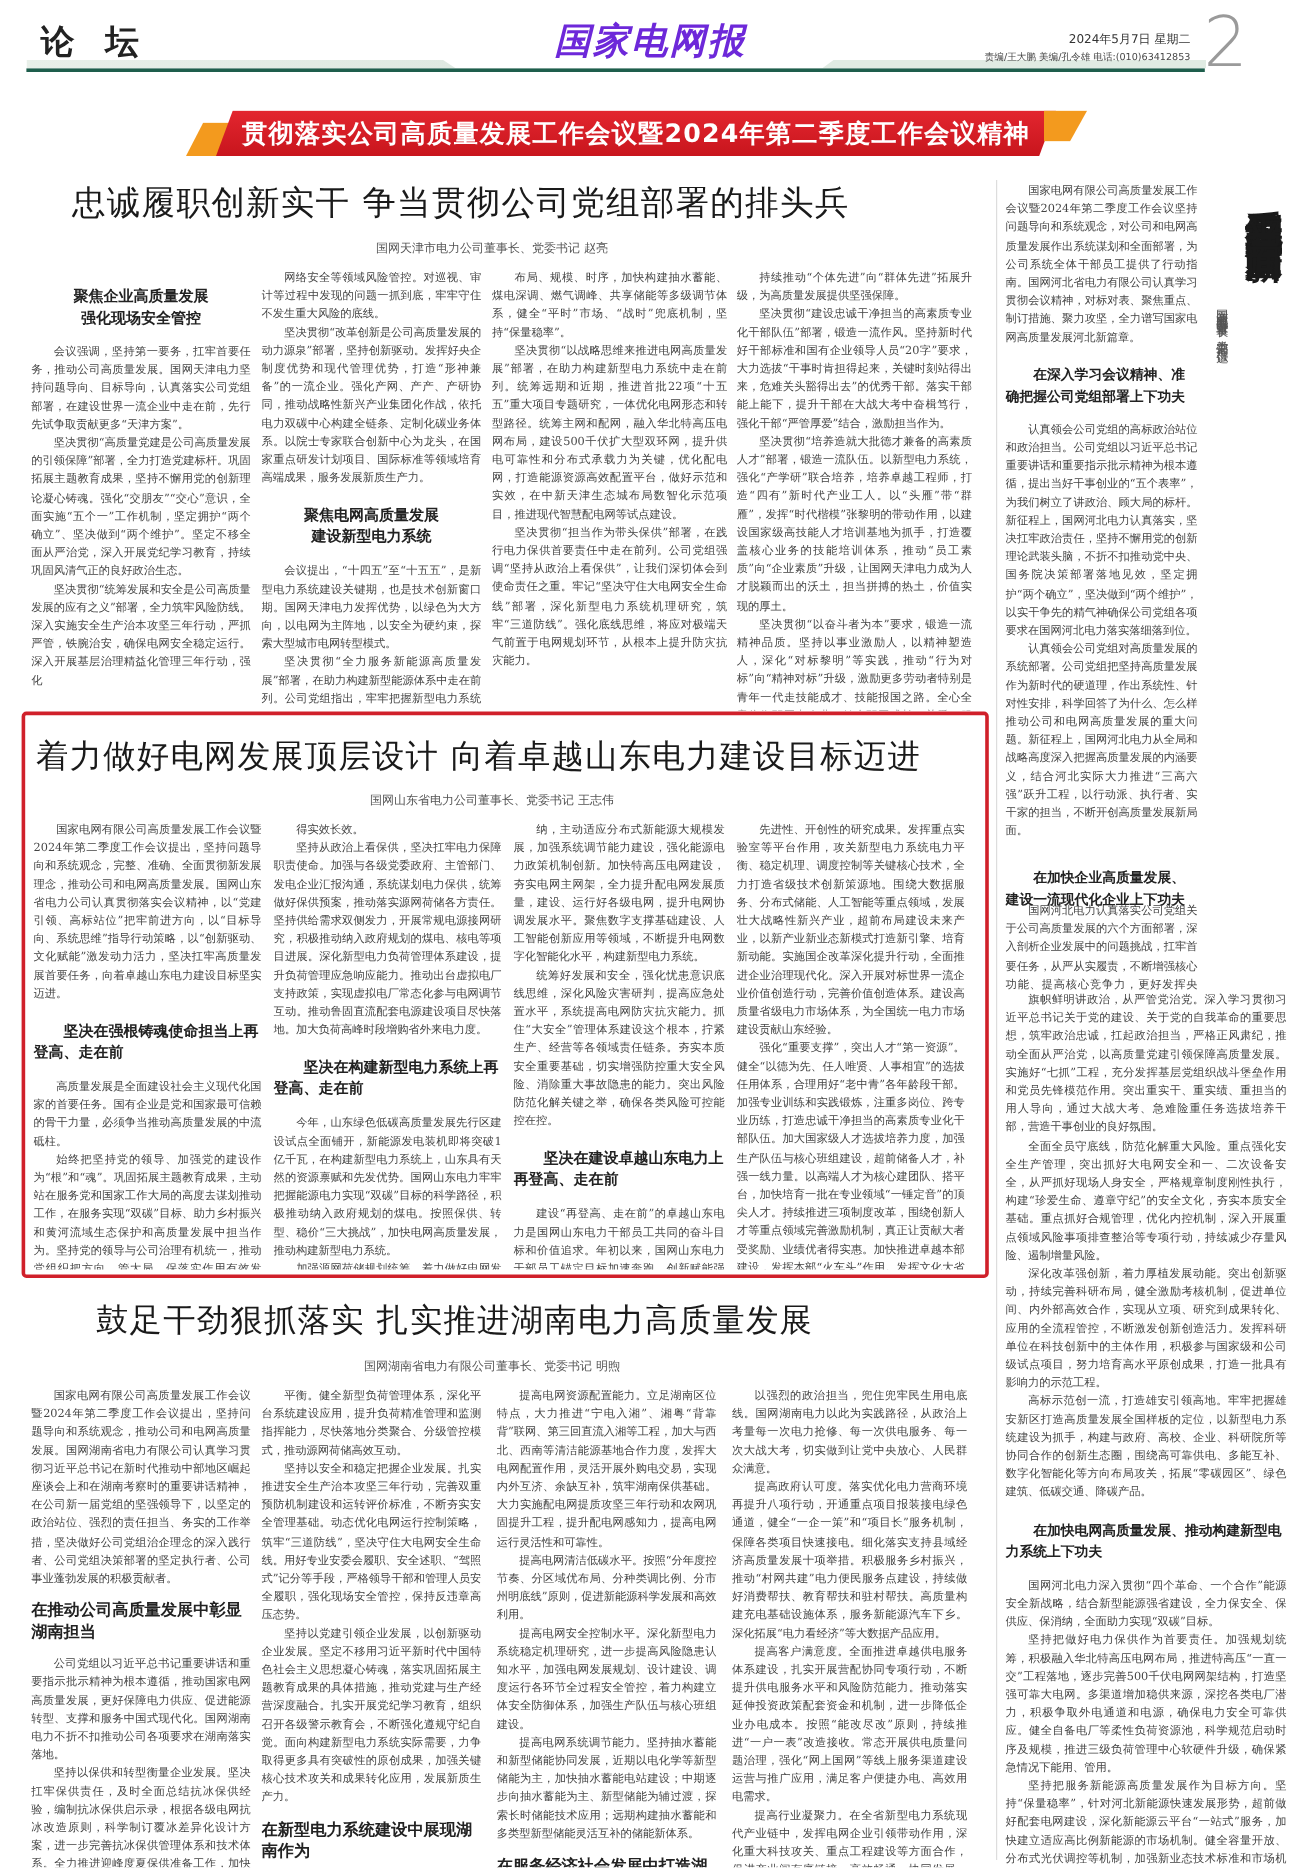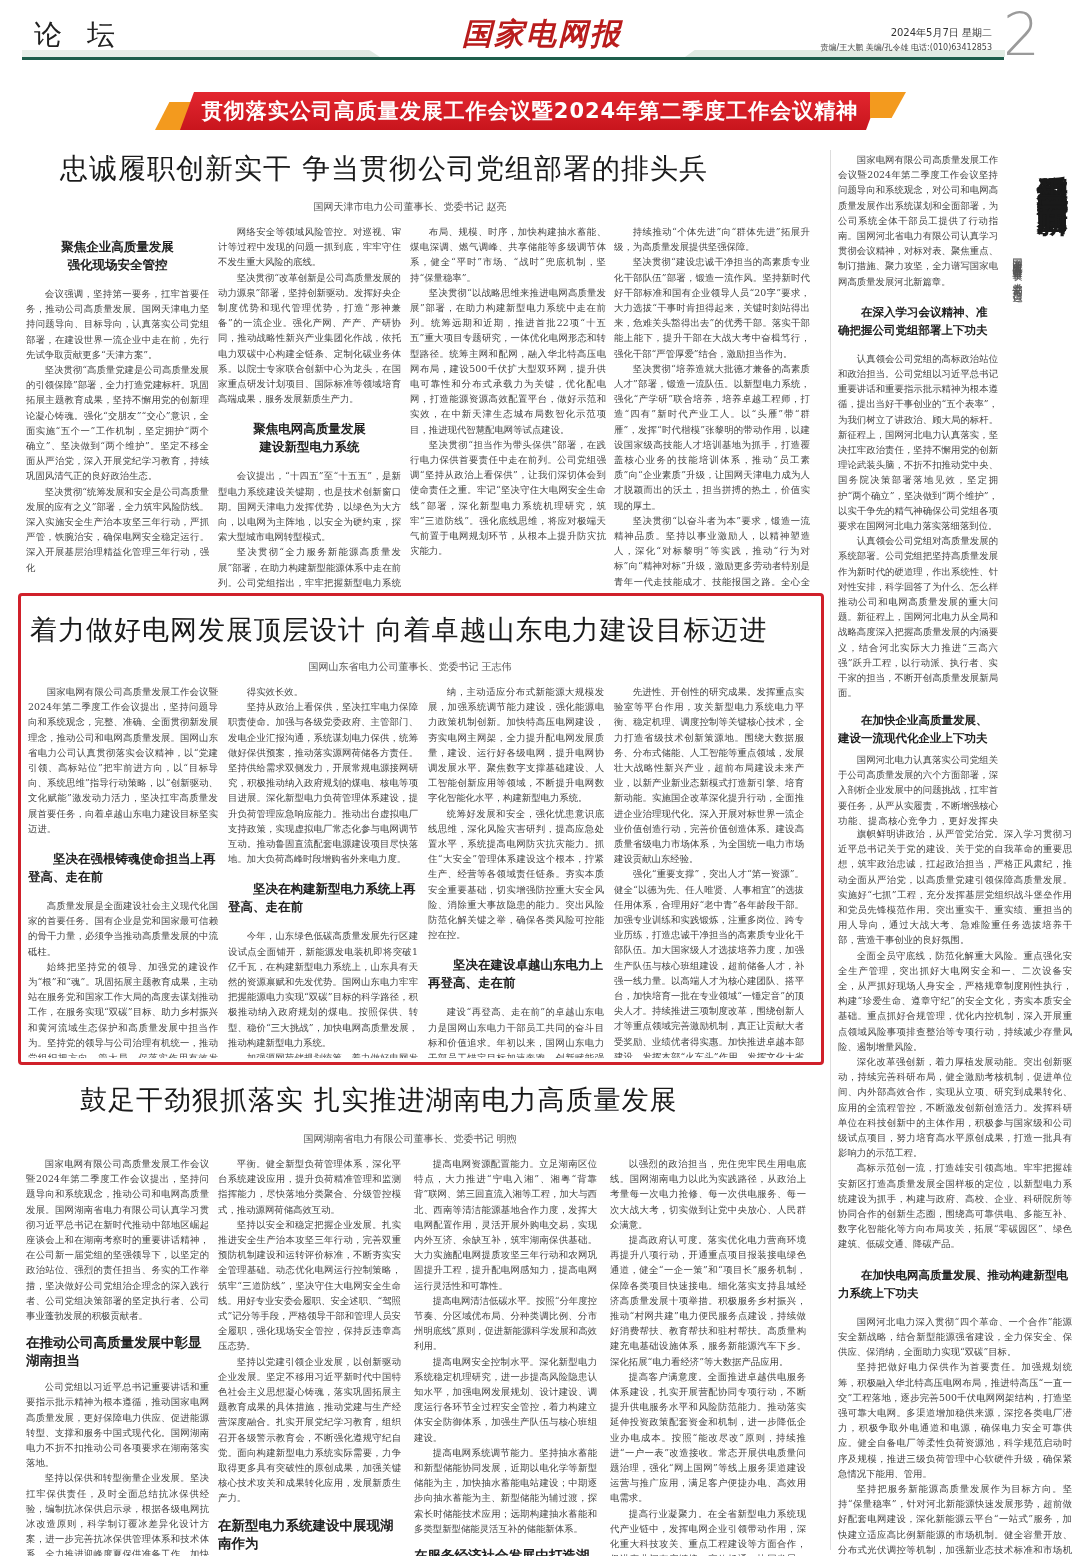--- a/index.html
+++ b/index.html
@@ -1,23 +1,23 @@
 <!DOCTYPE html>
 <html><head>
 <meta charset="utf-8">
 <style>
   html,body{margin:0;padding:0;background:#fff;}
   body{width:1080px;height:1560px;position:relative;overflow:hidden;font-family:"DejaVu Serif","Liberation Serif",serif;color:#333;}
   .abs{position:absolute;}
   
-  .section-name{left:34px;top:16px;font-family:"DejaVu Sans","Liberation Sans",sans-serif;font-size:28px;letter-spacing:8px;color:#222;}
+  .section-name{left:34px;top:16px;font-family:"DejaVu Sans","Liberation Sans",sans-serif;font-size:28px;letter-spacing:8px;color:#222;font-weight:bold;}
   .mast-rule{left:22px;top:57px;width:982px;height:3px;background:#1e5e4c;}
   .mast-shade-l{left:22px;top:50px;width:358px;height:7px;background:linear-gradient(90deg,#e8efe9,#dfe9e2);clip-path:polygon(0 0,97% 0,100% 100%,0 100%);}
   .mast-shade-r{left:685px;top:50px;width:320px;height:7px;background:#e0ebe3;clip-path:polygon(3% 0,100% 0,100% 100%,0 100%);}
-  .paper-logo{left:462px;top:14px;font-family:"DejaVu Serif",serif;font-style:italic;font-weight:bold;font-size:30px;color:#b91c1c;letter-spacing:2px;}
+  .paper-logo{left:462px;top:14px;font-family:"DejaVu Serif",serif;font-style:italic;font-weight:bold;font-size:30px;color:#6d28d9;letter-spacing:2px;}
   .issue-date{left:820px;top:26px;font-family:"DejaVu Sans",sans-serif;font-size:10px;color:#333;width:172px;text-align:right;}
   .issue-credits{left:740px;top:42px;font-family:"DejaVu Sans",sans-serif;font-size:8px;color:#444;width:252px;text-align:right;white-space:nowrap;}
   .page-no{left:1003px;top:6px;font-family:"DejaVu Sans",sans-serif;font-size:58px;font-weight:300;color:#9a9a9a;line-height:1;}
   
   .banner{left:180px;top:92px;width:700px;height:38px;}
   .banner .red{position:absolute;left:0;top:0;width:700px;height:38px;background:linear-gradient(180deg,#e3262f,#c8151d);clip-path:polygon(2% 0,100% 0,98% 100%,0 100%);}
   .banner .wing-l{position:absolute;left:-25px;top:10px;width:36px;height:28px;background:#f39a1e;clip-path:polygon(40% 0,100% 0,100% 100%,0 100%);}
   .banner .wing-r{position:absolute;left:690px;top:0;width:36px;height:26px;background:#f39a1e;clip-path:polygon(0 0,100% 0,60% 100%,0 100%);}
   .banner .txt{position:absolute;left:0;top:0;width:700px;height:38px;line-height:38px;text-align:center;color:#fff;font-family:"DejaVu Sans",sans-serif;font-weight:bold;font-size:21px;letter-spacing:1px;}
   
@@ -149,21 +149,21 @@
 <div class="abs vbyline">国网河北省电力有限公司董事长、党委书记  吕运强</div>
 
 <div class="abs col" style="left:838px;top:152px;width:160px;height:548px;">
   <p>国家电网有限公司高质量发展工作会议暨2024年第二季度工作会议坚持问题导向和系统观念，对公司和电网高质量发展作出系统谋划和全面部署，为公司系统全体干部员工提供了行动指南。国网河北省电力有限公司认真学习贯彻会议精神，对标对表、聚焦重点、制订措施、聚力攻坚，全力谱写国家电网高质量发展河北新篇章。</p>
   <div class="sub left" style="font-size:11.5px;">在深入学习会议精神、准确把握公司党组部署上下功夫</div>
   <p>认真领会公司党组的高标政治站位和政治担当。公司党组以习近平总书记重要讲话和重要指示批示精神为根本遵循，提出当好干事创业的“五个表率”，为我们树立了讲政治、顾大局的标杆。新征程上，国网河北电力认真落实，坚决扛牢政治责任，坚持不懈用党的创新理论武装头脑，不折不扣推动党中央、国务院决策部署落地见效，坚定拥护“两个确立”，坚决做到“两个维护”，以实干争先的精气神确保公司党组各项要求在国网河北电力落实落细落到位。</p>
   <p>认真领会公司党组对高质量发展的系统部署。公司党组把坚持高质量发展作为新时代的硬道理，作出系统性、针对性安排，科学回答了为什么、怎么样推动公司和电网高质量发展的重大问题。新征程上，国网河北电力从全局和战略高度深入把握高质量发展的内涵要义，结合河北实际大力推进“三高六强”跃升工程，以行动派、执行者、实干家的担当，不断开创高质量发展新局面。</p>
 
 </div>
 <div class="abs col" style="left:838px;top:706px;width:160px;height:60px;">
-  <div class="sub left" style="font-size:11.5px;margin-top:5px;">在加快企业高质量发展、建设一流现代化企业上下功夫</div>
+  <div class="sub left" style="font-size:11.5px;margin-top:16px;">在加快企业高质量发展、建设一流现代化企业上下功夫</div>
 </div>
 <div class="abs col" style="left:838px;top:752px;width:160px;height:75px;">
   <p>国网河北电力认真落实公司党组关于公司高质量发展的六个方面部署，深入剖析企业发展中的问题挑战，扛牢首要任务，从严从实履责，不断增强核心功能、提高核心竞争力，更好发挥央企“三个作用”。</p>
 </div>
 <div class="abs col" style="left:838px;top:826px;width:234px;height:730px;">
   <p>旗帜鲜明讲政治，从严管党治党。深入学习贯彻习近平总书记关于党的建设、关于党的自我革命的重要思想，筑牢政治忠诚，扛起政治担当，严格正风肃纪，推动全面从严治党，以高质量党建引领保障高质量发展。实施好“七抓”工程，充分发挥基层党组织战斗堡垒作用和党员先锋模范作用。突出重实干、重实绩、重担当的用人导向，通过大战大考、急难险重任务选拔培养干部，营造干事创业的良好氛围。</p>
   <p>全面全员守底线，防范化解重大风险。重点强化安全生产管理，突出抓好大电网安全和一、二次设备安全，从严抓好现场人身安全，严格规章制度刚性执行，构建“珍爱生命、遵章守纪”的安全文化，夯实本质安全基础。重点抓好合规管理，优化内控机制，深入开展重点领域风险事项排查整治等专项行动，持续减少存量风险、遏制增量风险。</p>
   <p>深化改革强创新，着力厚植发展动能。突出创新驱动，持续完善科研布局，健全激励考核机制，促进单位间、内外部高效合作，实现从立项、研究到成果转化、应用的全流程管控，不断激发创新创造活力。发挥科研单位在科技创新中的主体作用，积极参与国家级和公司级试点项目，努力培育高水平原创成果，打造一批具有影响力的示范工程。</p>
   <p>高标示范创一流，打造雄安引领高地。牢牢把握雄安新区打造高质量发展全国样板的定位，以新型电力系统建设为抓手，构建与政府、高校、企业、科研院所等协同合作的创新生态圈，围绕高可靠供电、多能互补、数字化智能化等方向布局攻关，拓展“零碳园区”、绿色建筑、低碳交通、降碳产品。</p>
   <div class="sub left" style="font-size:11.5px;">在加快电网高质量发展、推动构建新型电力系统上下功夫</div>

